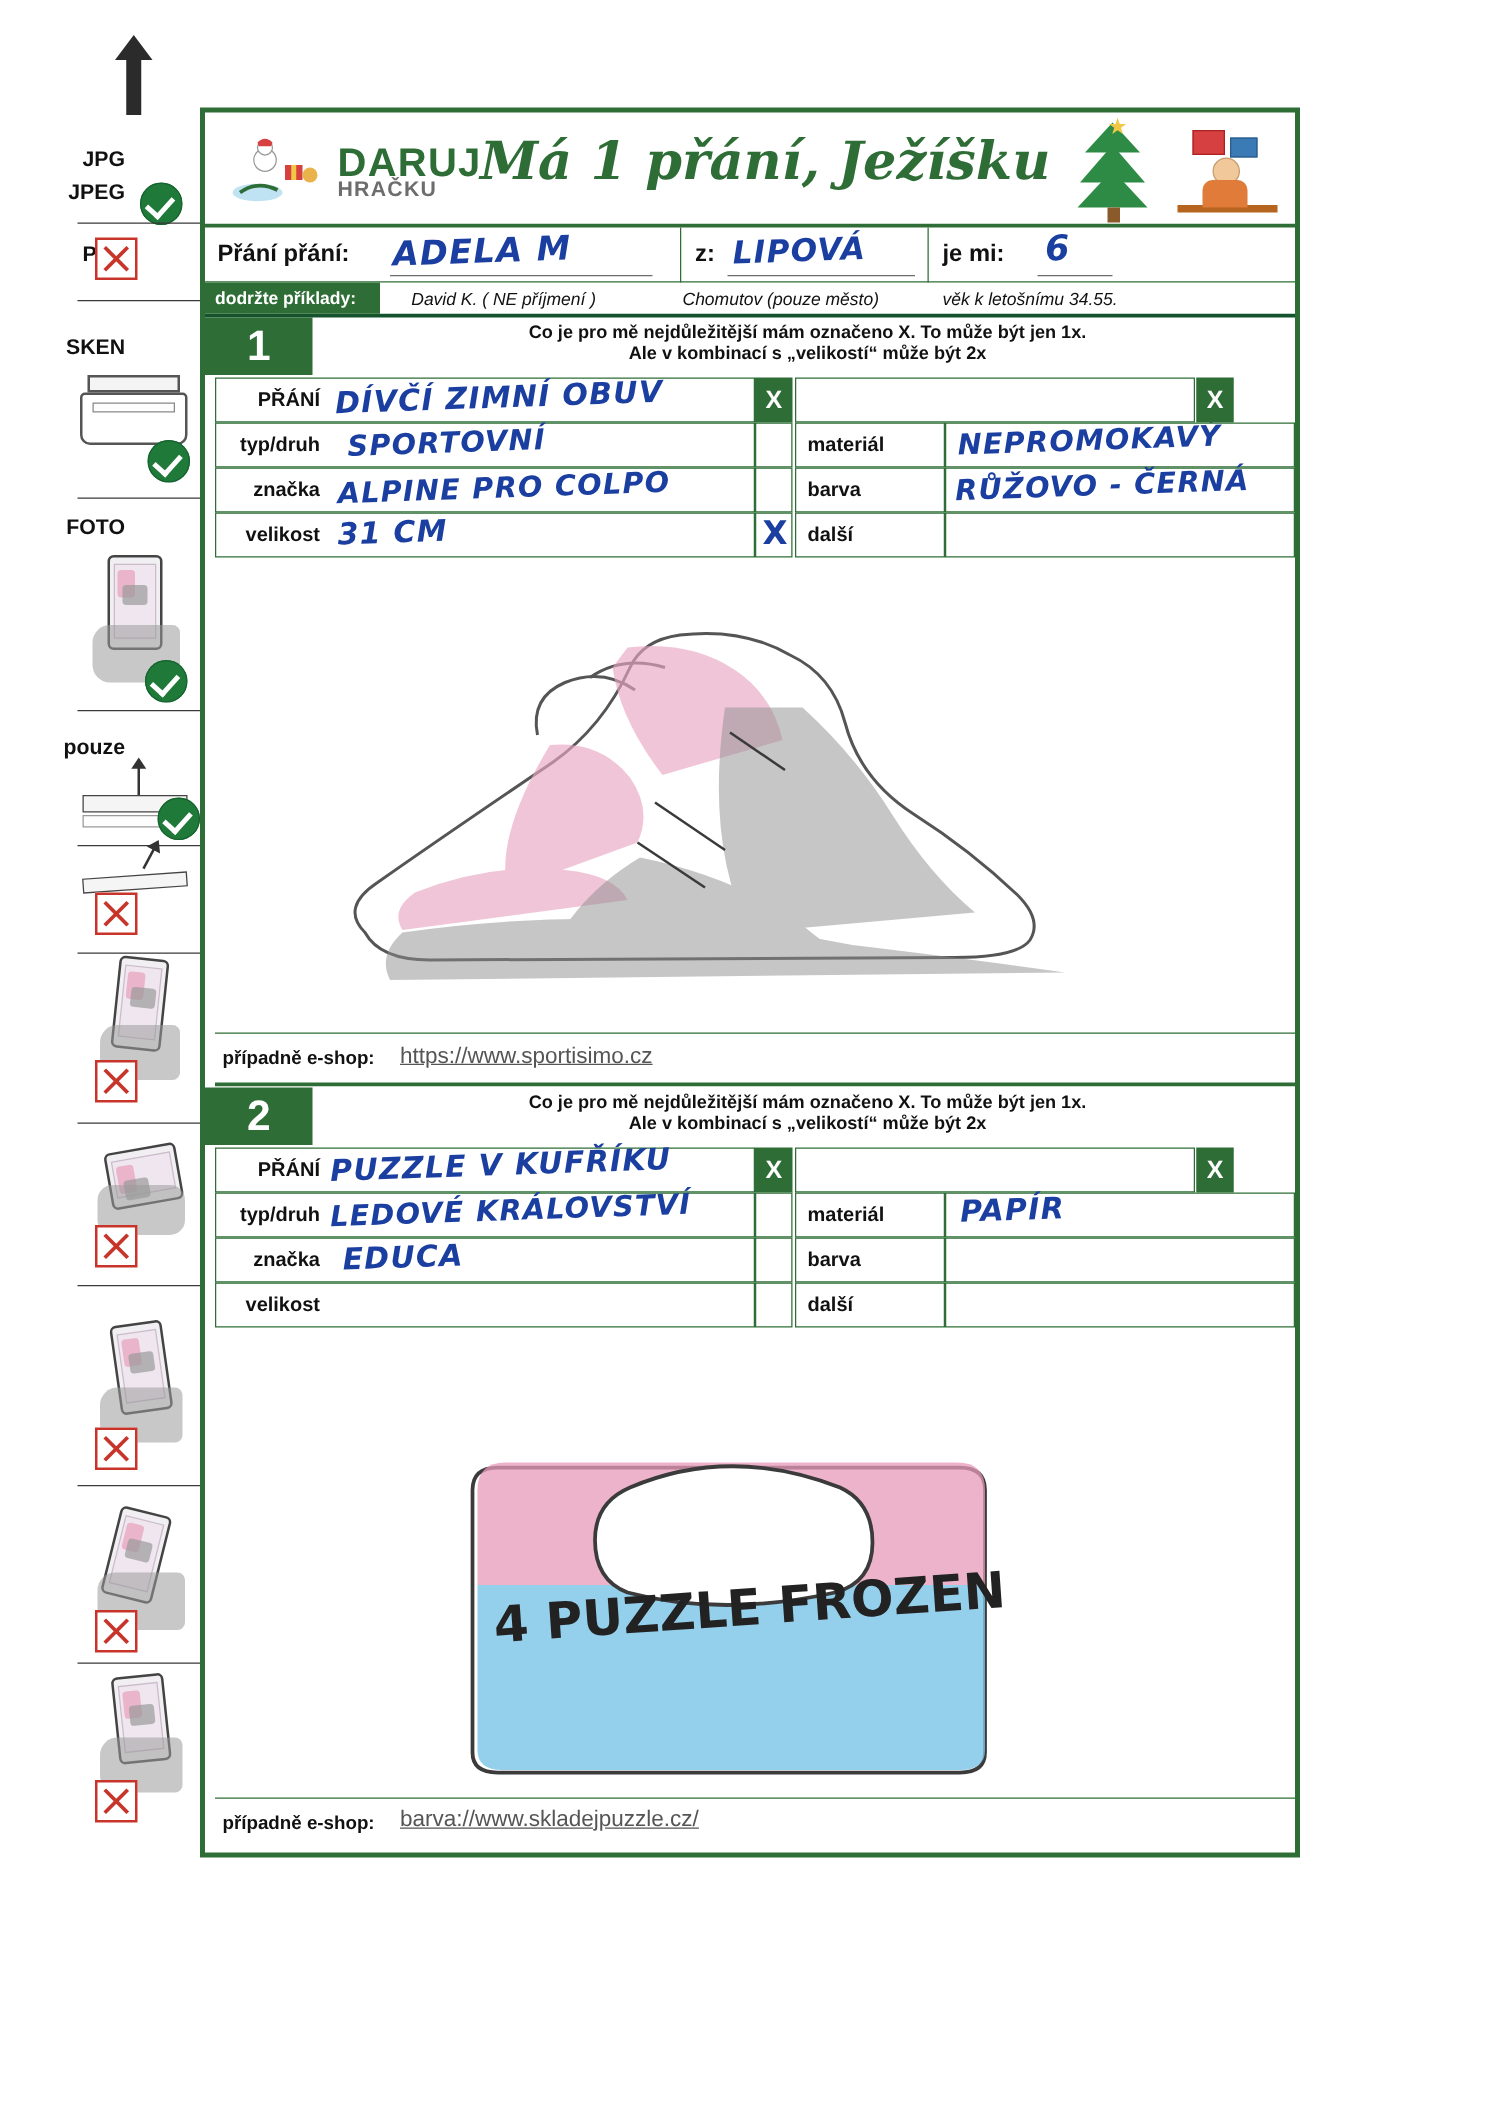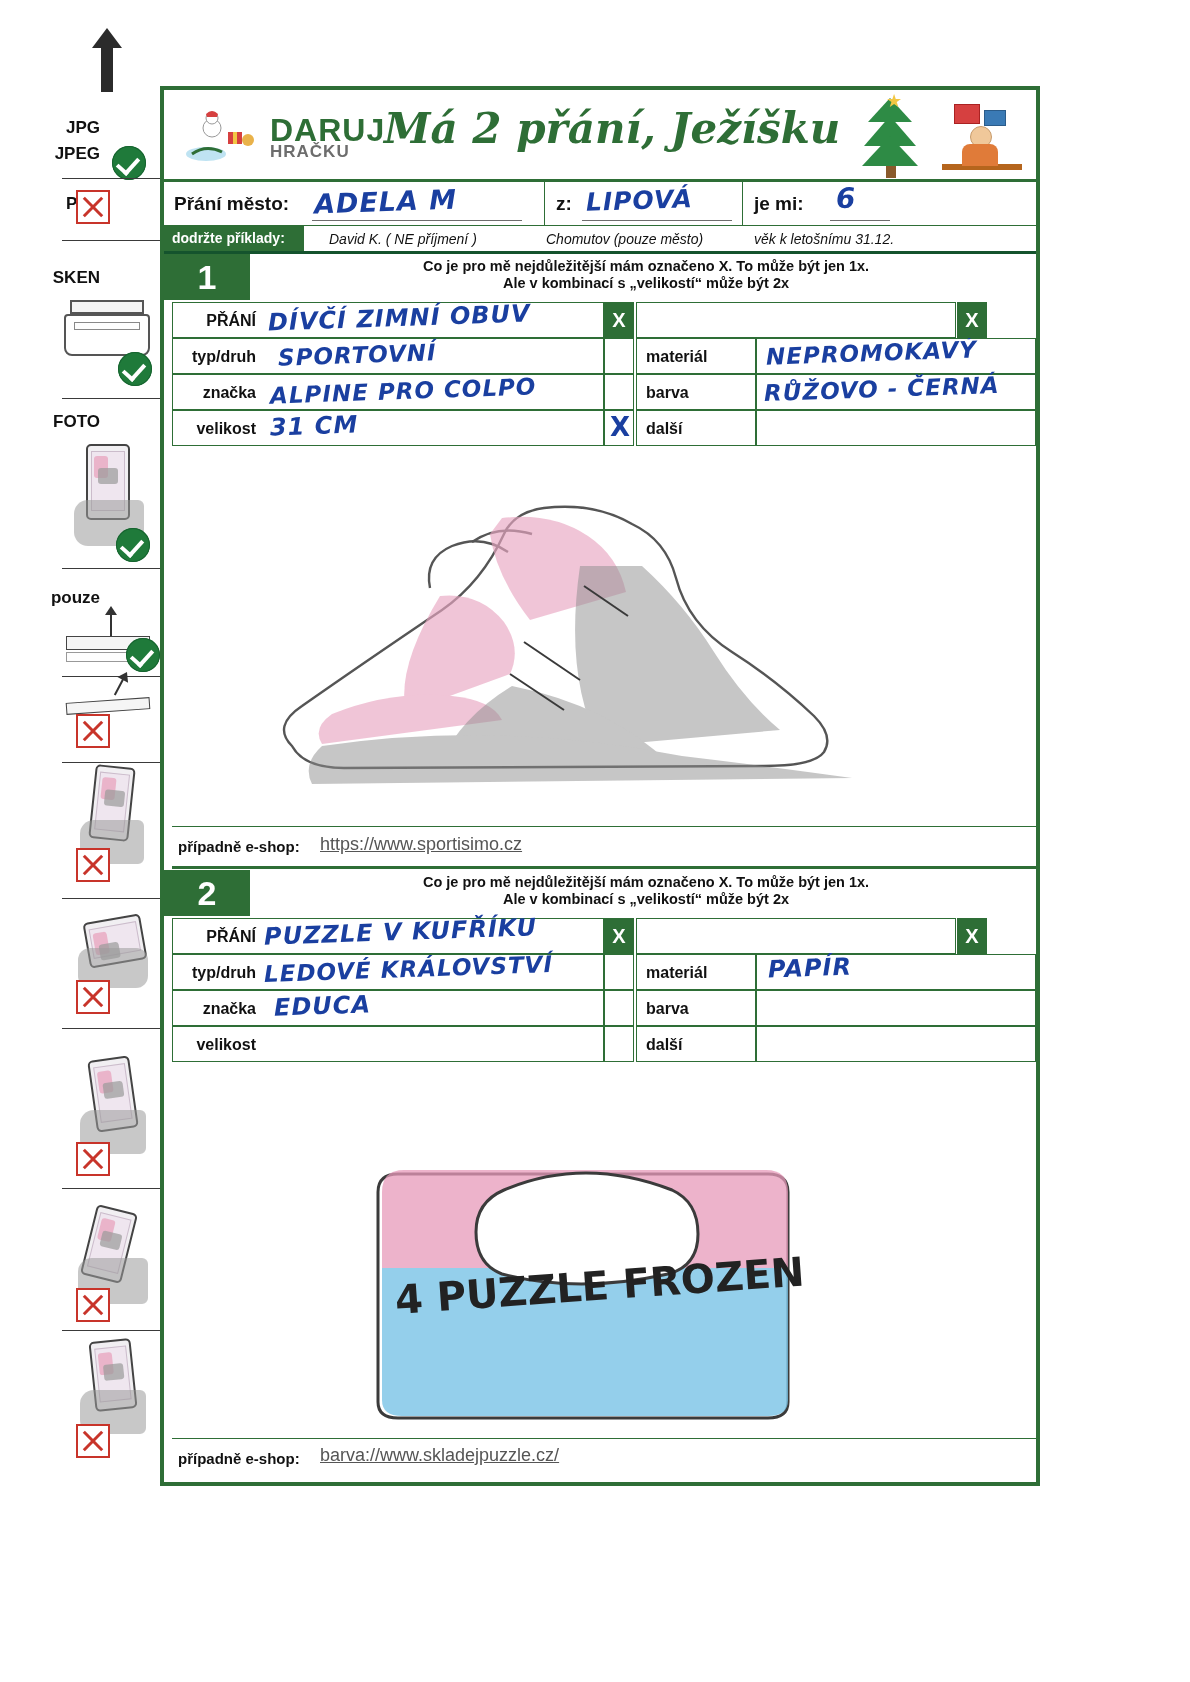--- a/index.html
+++ b/index.html
@@ -509,59 +509,59 @@
         <circle cx="26" cy="12" r="6" fill="#fff" stroke="#999"></circle>
         <path d="M20 8 q6 -6 12 0 l-1 3 h-10z" fill="#d64040"></path>
         <rect x="42" y="26" width="14" height="12" fill="#d64040"></rect>
         <rect x="47" y="26" width="4" height="12" fill="#f2c744"></rect>
         <circle cx="62" cy="34" r="6" fill="#e9b24a"></circle>
       </svg>
       <div id="logo-text">DARUJ</div>
       <div id="logo-sub">HRAČKU</div>
     </div>
 
-    <div id="main-title">Má 2 přání, Ježíšku</div>
+    <div id="main-title">Má 1 přání, Ježíšku</div>
 
     <div class="tree" style="left:700px; top:6px; width:60px; height:80px;">
       <div class="t1" style="left:4px; top:2px; border-left-width:22px; border-right-width:22px; border-bottom-width:24px;"></div>
       <div class="t2" style="left:0px; top:20px;"></div>
       <div class="t3" style="left:-2px; top:40px; border-left-width:28px; border-right-width:28px;"></div>
       <div class="trunk" style="left:22px; top:70px;"></div>
       <div style="position:absolute; left:22px; top:-6px; color:#f2c744; font-size:18px;">★</div>
     </div>
     <div>
       <div class="gift" style="left:790px; top:14px; width:24px; height:18px;"></div>
       <div class="gift" style="left:820px; top:20px; width:20px; height:14px; background:#3a7ab5; border-color:#2b5c8a;"></div>
       <div class="desk" style="left:778px; top:74px; width:80px; height:6px;"></div>
       <div class="kidhead" style="left:806px; top:36px;"></div>
       <div class="kidbody" style="left:798px; top:54px; width:36px; height:22px;"></div>
     </div>
   </div>
 
   <div id="sender-row">
-    <div class="lbl" style="left:10px;">Přání město:</div>
+    <div class="lbl" style="left:10px;">Přání přání:</div>
     <div class="hand-w" style="left:150px; top:4px; font-size:27px;">ADELA M</div>
     <div class="uline" style="left:148px; top:38px; width:210px;"></div>
 
     <div class="vline" style="left:380px; top:0; height:44px;"></div>
     <div class="lbl" style="left:392px;">z:</div>
     <div class="hand-w" style="left:422px; top:4px; font-size:25px;">LIPOVÁ</div>
     <div class="uline" style="left:418px; top:38px; width:150px;"></div>
 
     <div class="vline" style="left:578px; top:0; height:44px;"></div>
     <div class="lbl" style="left:590px;">je mi:</div>
     <div class="hand-w" style="left:672px; top:0px; font-size:28px;">6</div>
     <div class="uline" style="left:666px; top:38px; width:60px;"></div>
   </div>
 
   <div id="hint-row">
     <div id="hint-green">dodržte příklady:</div>
     <div class="hint-it" style="left:165px;">David K. ( NE příjmení )</div>
     <div class="hint-it" style="left:382px;">Chomutov  (pouze město)</div>
-    <div class="hint-it" style="left:590px;">věk k letošnímu 31.12.</div>
+    <div class="hint-it" style="left:590px;">věk k letošnímu 34.55.</div>
   </div>
 
   <div>
     <div class="wish-num" style="left:0px; top:164px;">1</div>
     <div class="instr" style="left:92px; top:168px; width:780px;">Co je pro mě nejdůležitější mám označeno X.  To může být jen 1x.</div>
     <div class="instr" style="left:92px; top:185px; width:780px;">Ale v kombinací s „velikostí“ může být 2x</div>
 
     <div class="cellbox" style="left:8px; top:212px; width:432px; height:36px;"></div>
     <div class="tbl-lbl" style="left:20px; top:222px; width:72px; text-align:right;">PŘÁNÍ</div>
     <div class="hand-w" style="left:104px; top:214px; font-size:24px;">DÍVČÍ ZIMNÍ OBUV</div>

